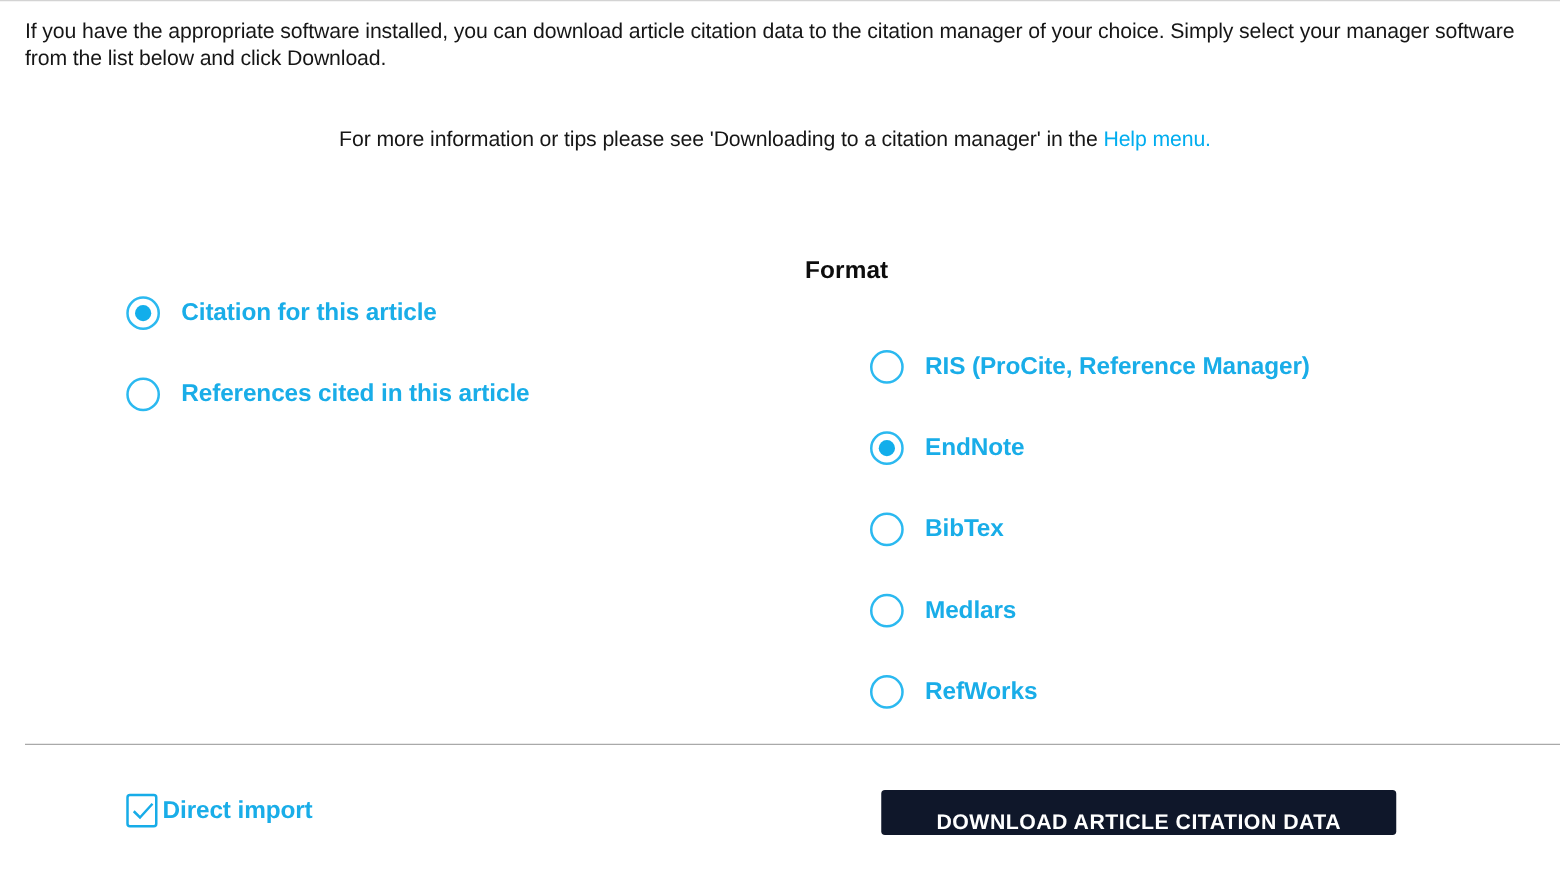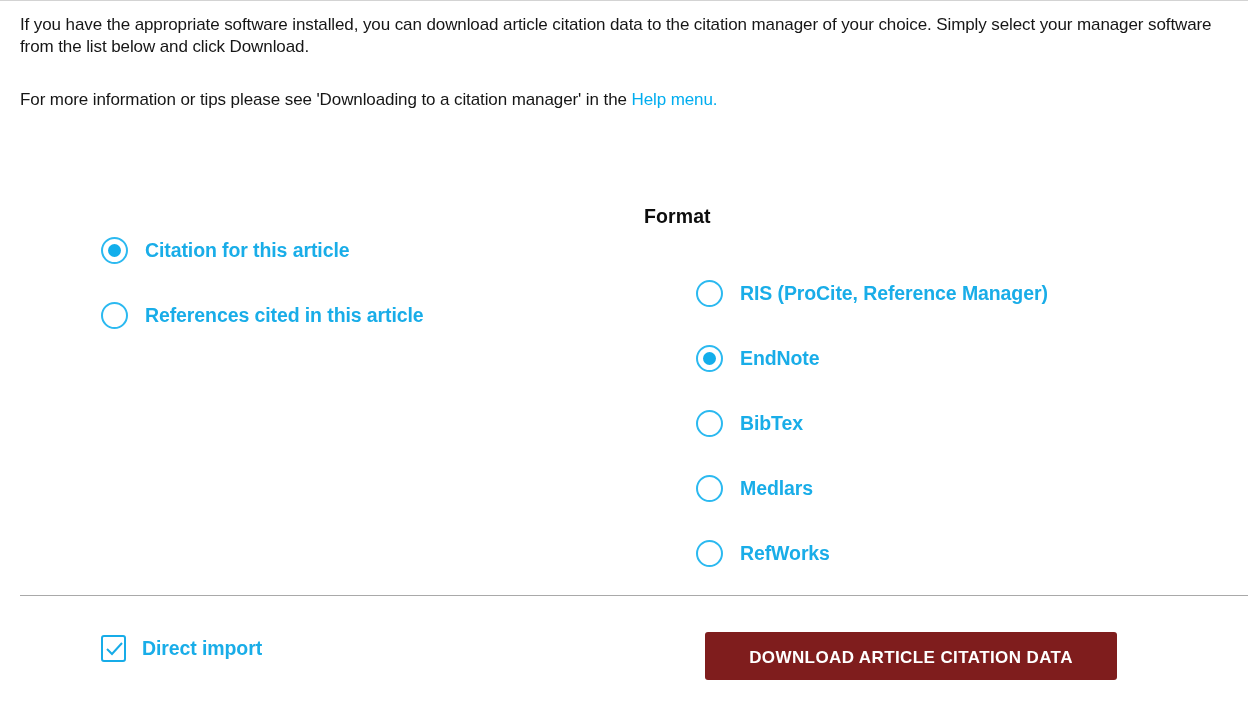--- a/index.html
+++ b/index.html
@@ -44,21 +44,22 @@
   .intro p {
     margin: 0;
     font-size: 17px;
     line-height: 22px;
     color: #161616;
     font-weight: 400;
     letter-spacing: -0.1px;
   }
 
   .intro p.second {
-    margin-top: 31px;
+    margin-top: 43px;
+    text-align: center;
   }
 
   .link {
     color: #00ADEF;
     text-decoration: none;
   }
 
   .columns {
     position: absolute;
     left: 0;
@@ -165,35 +166,35 @@
     position: relative;
     display: inline-block;
   }
   .checkbox svg {
     position: absolute;
     left: 3px;
     top: 5px;
   }
 
   .di-label {
-    margin-left: 16px;
+    margin-left: 4px;
     font-size: 19.5px;
     font-weight: bold;
     color: #19ADE8;
     white-space: nowrap;
     letter-spacing: -0.1px;
   }
 
   .download-btn {
     position: absolute;
     left: 705px;
     top: 0;
     width: 412px;
-    height: 48px;
-    background: #7f1d1d;
+    height: 36px;
+    background: #0f172a;
     color: #ffffff;
     border: none;
     border-radius: 3px;
     font-family: "Liberation Sans", sans-serif;
     font-size: 17px;
     font-weight: bold;
     letter-spacing: 0.4px;
     cursor: pointer;
     line-height: 52px;
     padding: 0;

